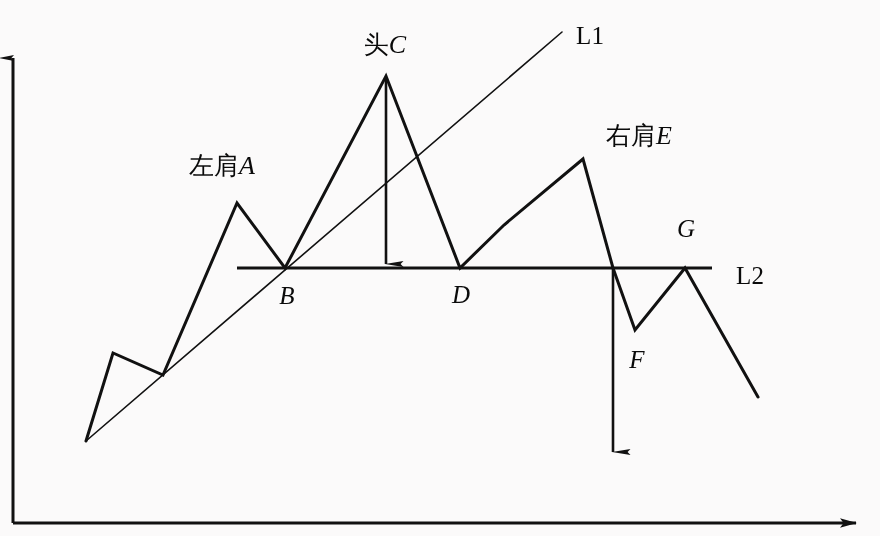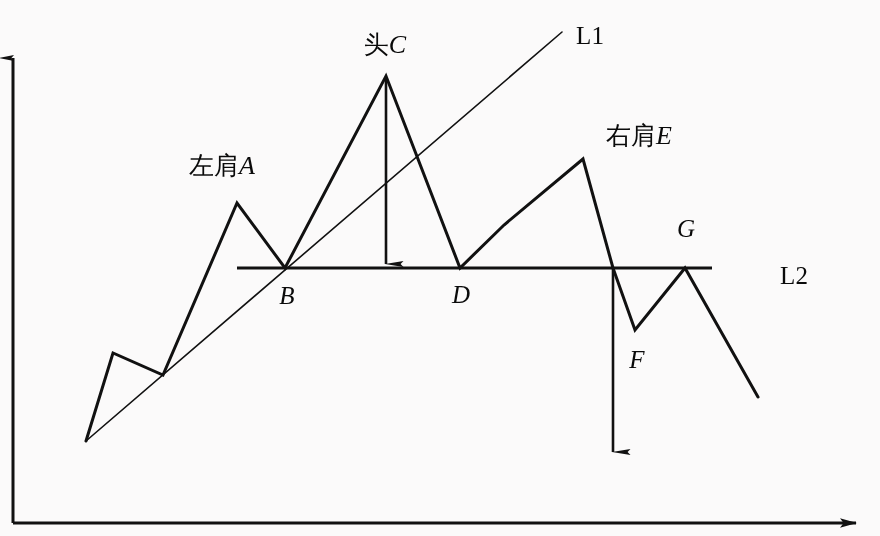--- a/index.html
+++ b/index.html
@@ -102,15 +102,15 @@
   <div class="diagram-label label-point" id="label-point-b" style="left: 287px; top: 295px;">B</div>
 
   <div class="diagram-label label-point" id="label-point-d" style="left: 461px; top: 294px;">D</div>
 
   <div class="diagram-label label-point" id="label-point-f" style="left: 637px; top: 359px;">F</div>
 
   <div class="diagram-label label-point" id="label-point-g" style="left: 686px; top: 228px;">G</div>
 
   <div class="diagram-label label-line" id="label-line-l1" style="left: 590px; top: 35px;">L1</div>
 
-  <div class="diagram-label label-line" id="label-line-l2" style="left: 750px; top: 275px; margin-left: 44px;">L2</div>
+  <div class="diagram-label label-line" id="label-line-l2" style="left: 750px; top: 275px;">L2</div>
 
 </div>
 
 </body></html>

